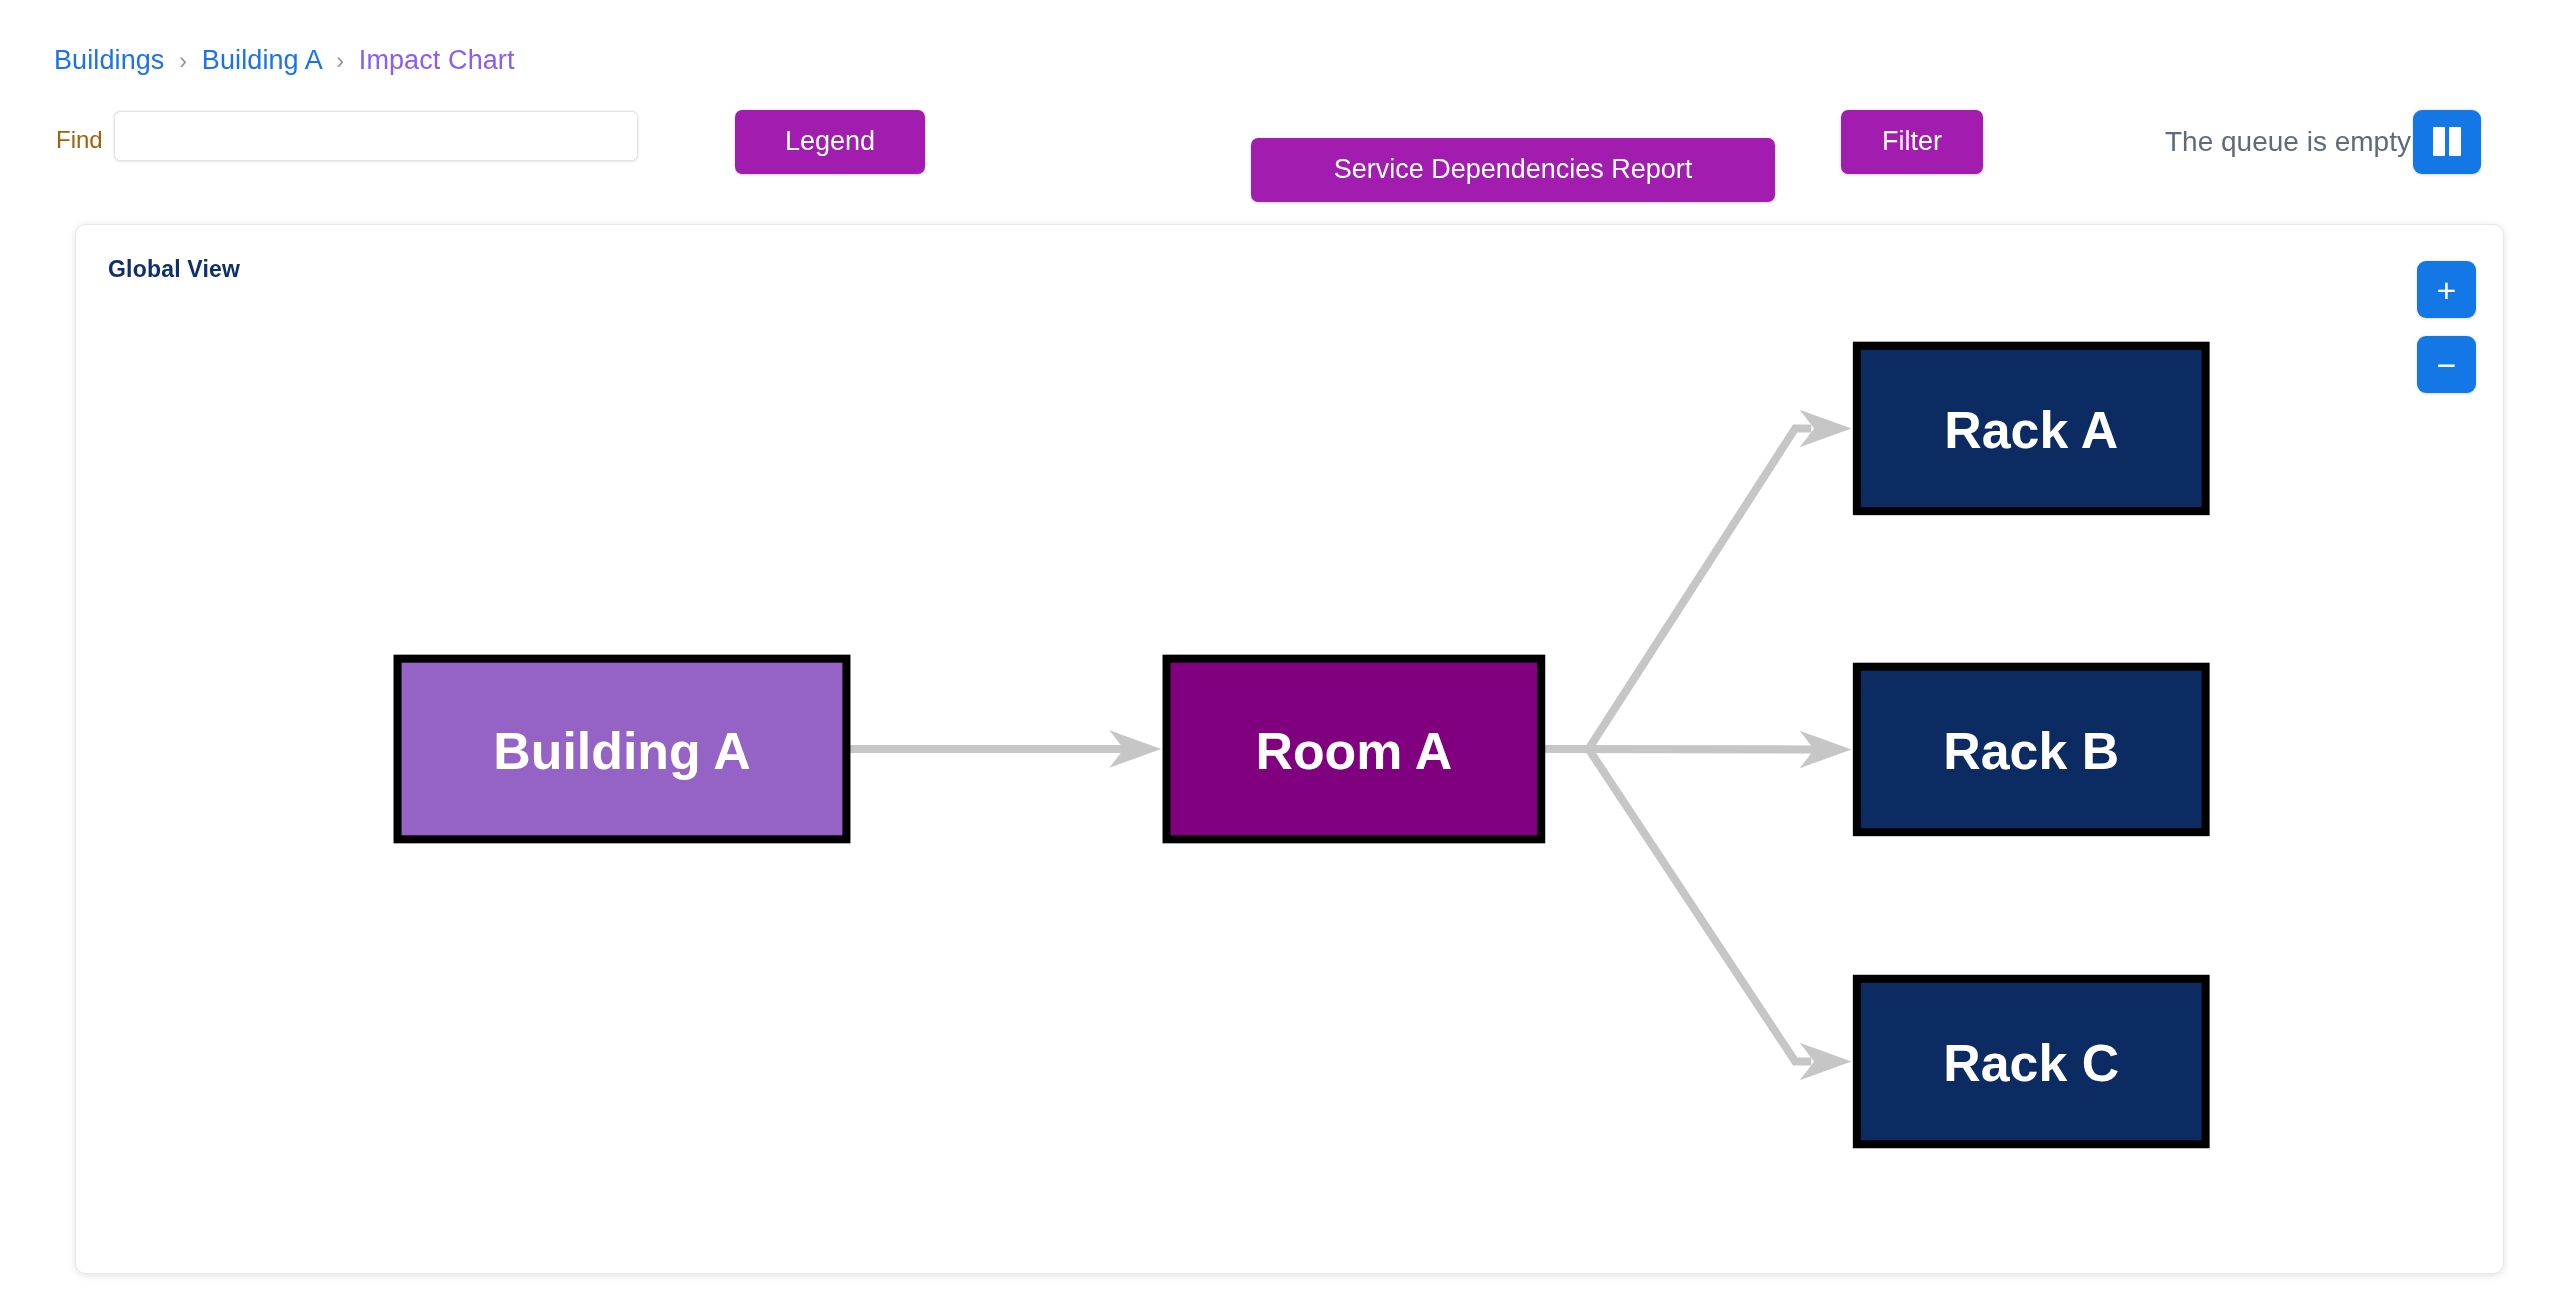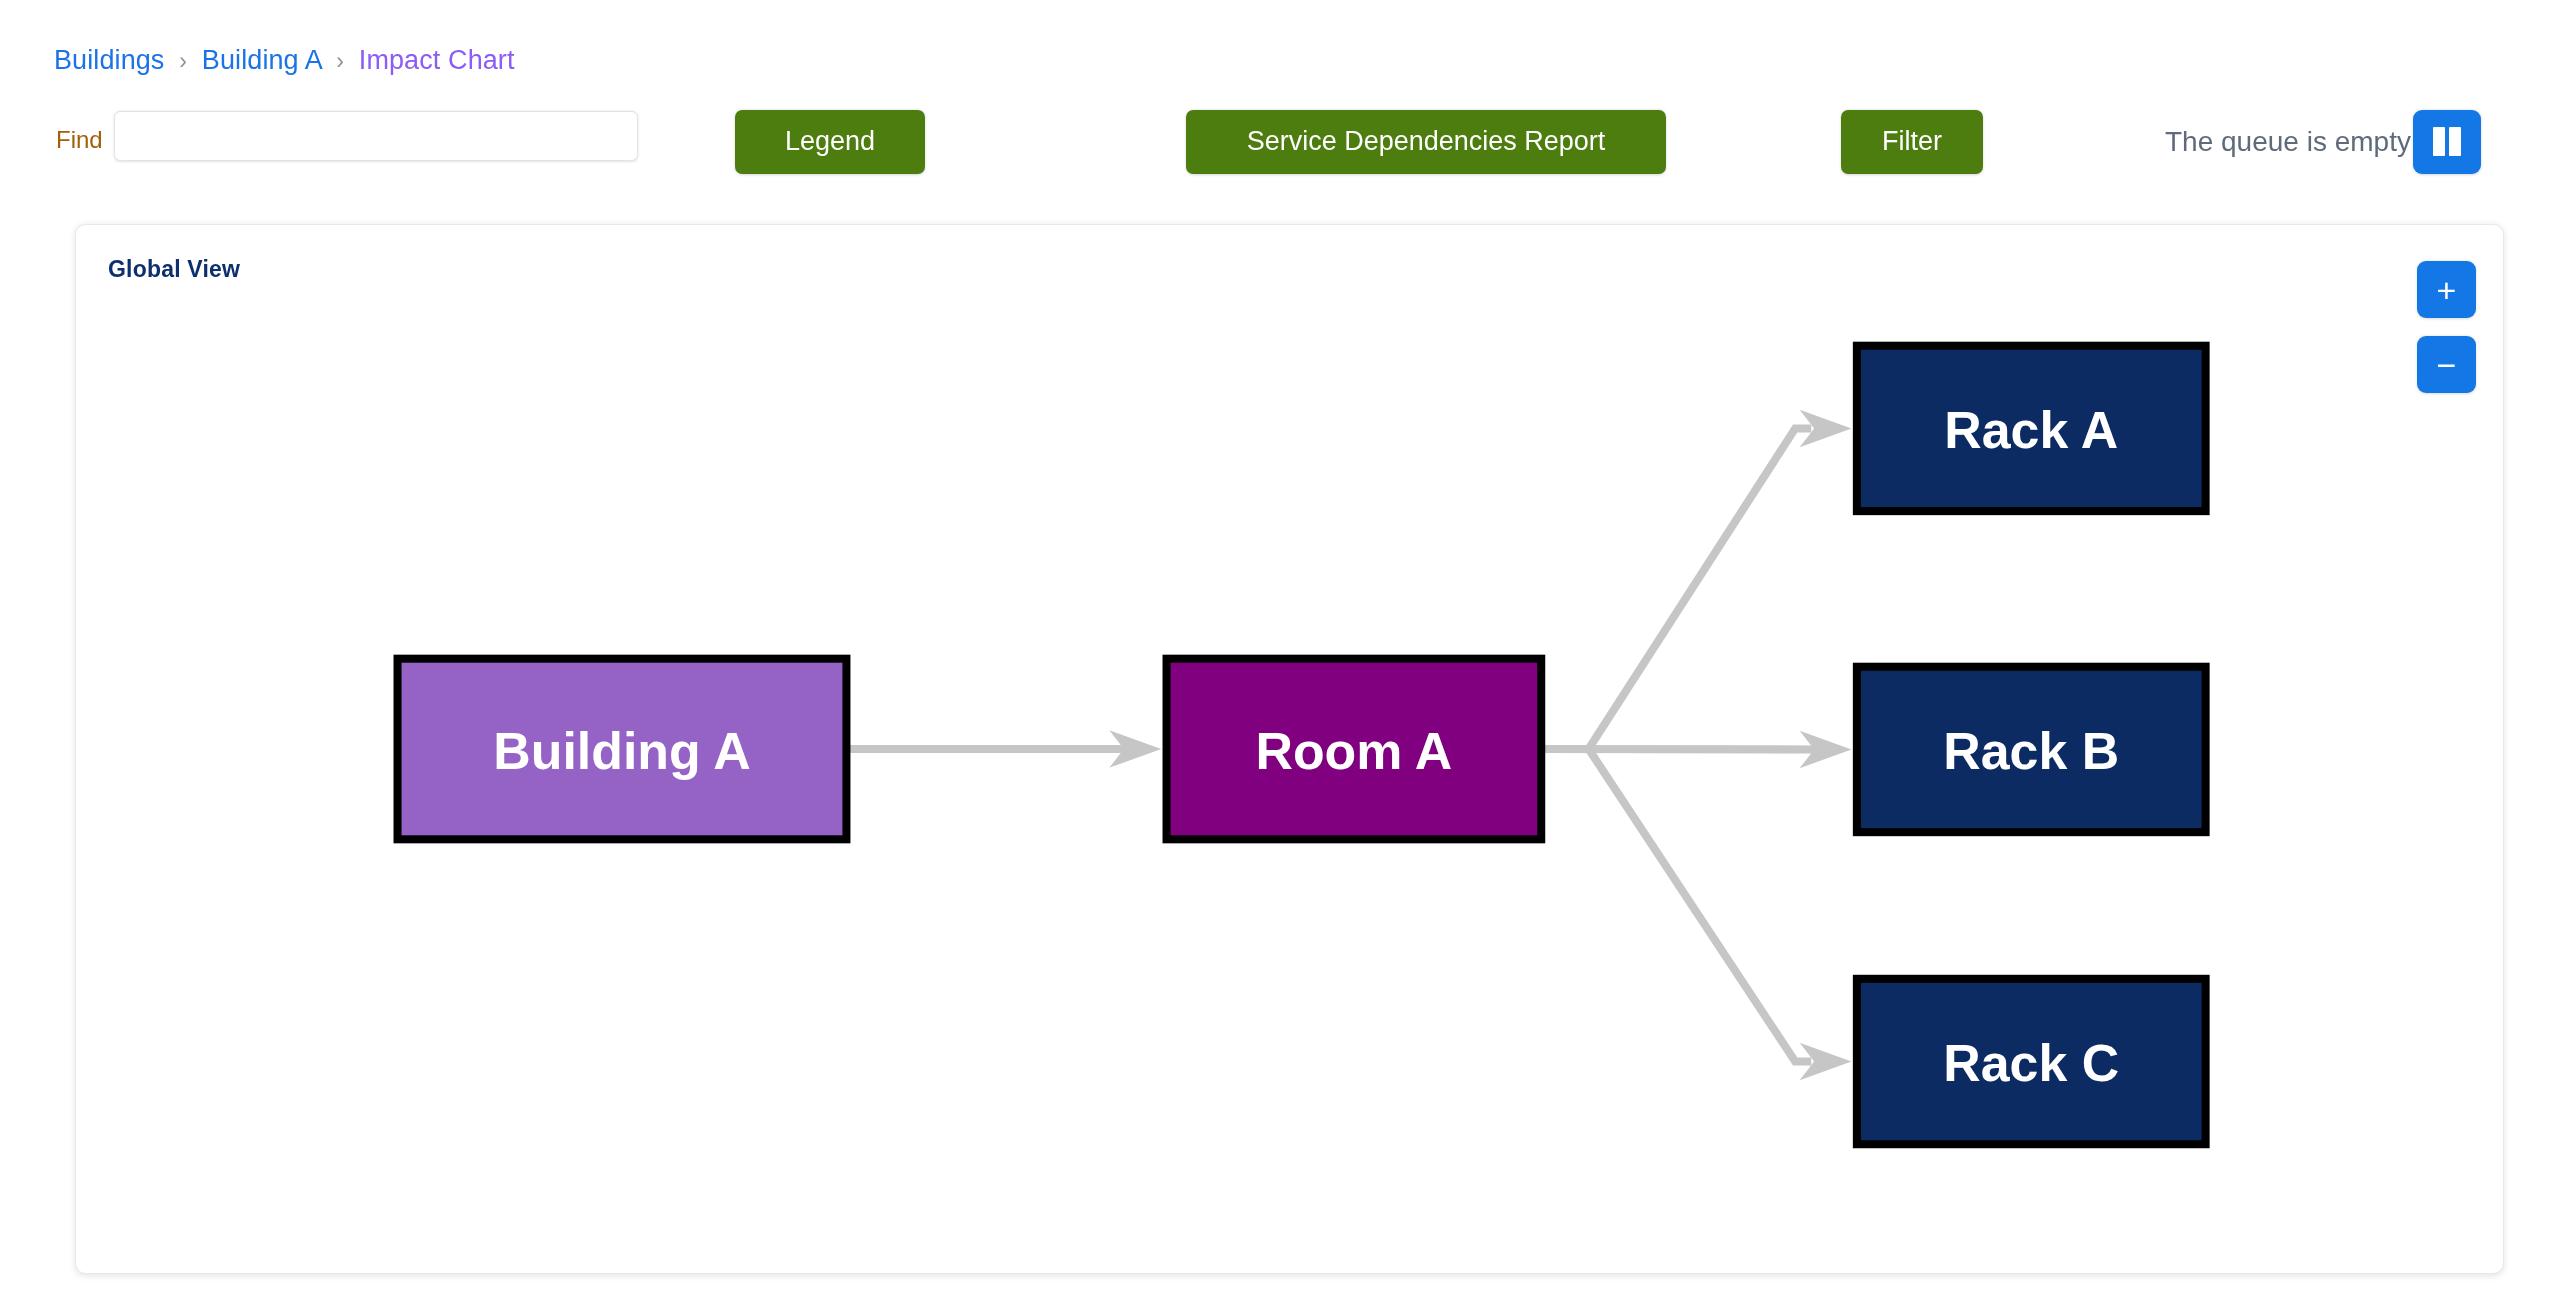--- a/index.html
+++ b/index.html
@@ -69,37 +69,37 @@
     font-family: "Liberation Sans", sans-serif;
     color: #20242a;
     padding: 0 12.5px;
     box-sizing: border-box;
     outline: none;
   }
   .btn {
     position: absolute;
     top: 3.6px;
     height: 64px;
-    background: #4d7c0f;
+    background: #a21caf;
     color: #ffffff;
     border: none;
     border-radius: 7.2px;
     font-size: 27px;
     font-family: "Liberation Sans", sans-serif;
     cursor: pointer;
     padding: 0 30px;
     box-shadow: 0 0.9px 2.7px rgba(60,64,67,0.22);
     white-space: nowrap;
     display: flex;
     align-items: center;
     justify-content: center;
   }
   #btn-legend   { left: 735px;  width: 190px; }
   #btn-create   { left: 946px; width: 284px; }
-  #btn-service  { left: 1186px; width: 480px; }
+  #btn-service  { left: 1251px; width: 524px; margin-top: 28px; }
   #btn-filter   { left: 1797px; width: 142px; margin-left: 44px; }
 
   .queue-text {
     position: absolute;
     left: 2165px;
     top: 19.7px;
     font-size: 28px;
     color: #5f6b7a;
     white-space: nowrap;
   }

